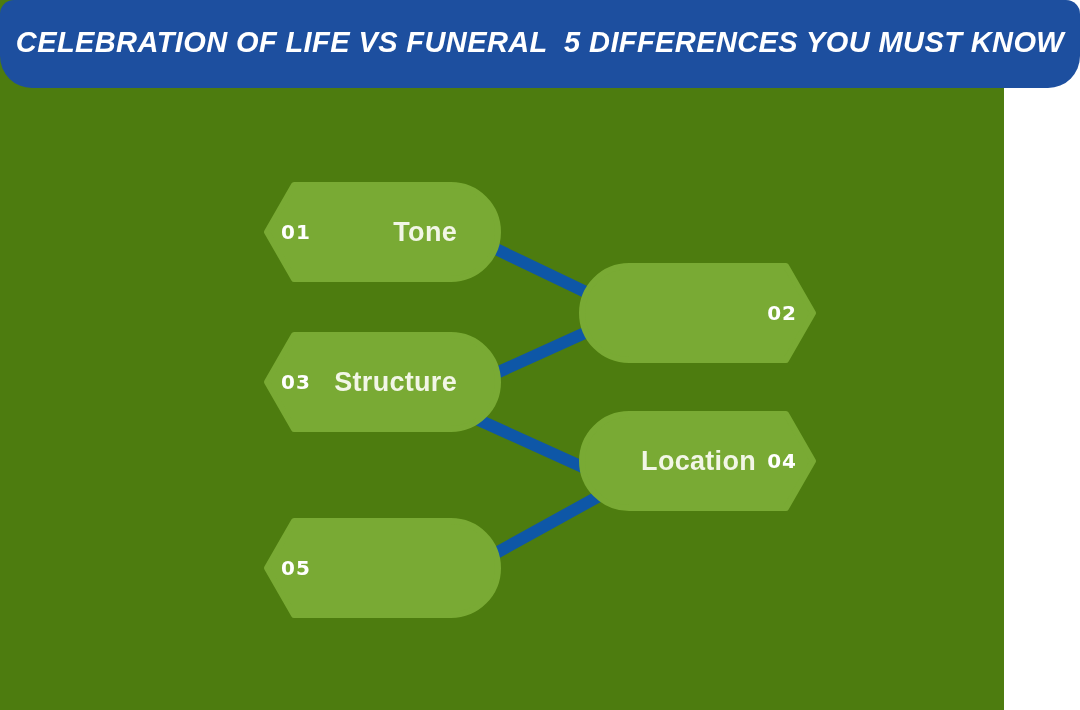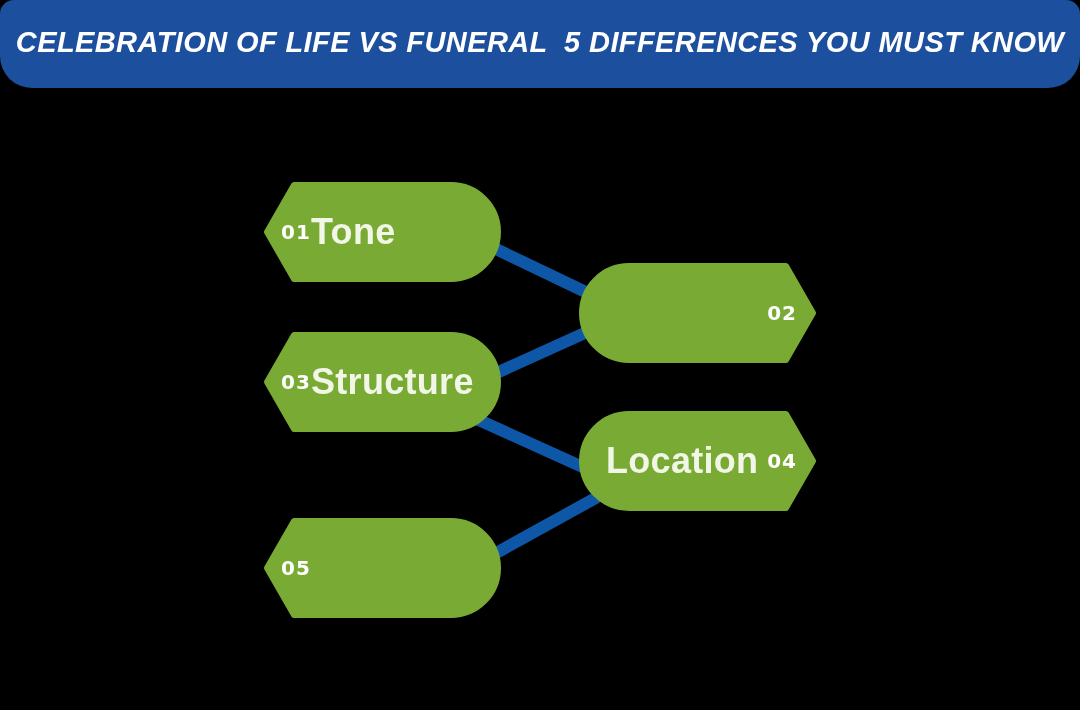--- a/index.html
+++ b/index.html
@@ -9,21 +9,21 @@
     --label-cream:#f2f6e6;
     --number-white:#ffffff;
   }
   *{margin:0;padding:0;box-sizing:border-box;}
   html,body{background:#ffffff;}
   body{
     width:1080px;height:710px;
     font-family:"Liberation Sans",sans-serif;
     position:relative;overflow:hidden;
   }
-  .canvas{position:absolute;inset:0;width:1080px;height:710px;background:#000000;}
+  .canvas{position:absolute;inset:0;width:1004px;height:710px;background:#4d7c0f;}
 
   
   .banner{
     position:absolute;left:0;top:0;width:1080px;height:88px;
     background:var(--banner-blue);
     border-radius:14px 14px 32px 32px;
     display:flex;align-items:center;justify-content:center;
   }
   .banner h1{
     color:#ffffff;
@@ -52,22 +52,22 @@
     position:absolute;top:0;height:100px;line-height:100px;
     z-index:2;white-space:nowrap;
   }
   .node .num{
     color:var(--number-white);
     font-family:"DejaVu Sans",sans-serif;
     font-weight:bold;font-size:20px;letter-spacing:1px;
   }
   .node .label{
     color:var(--label-cream);
-    font-weight:bold;font-size:36px;letter-spacing:.3px;
-    text-align:left;
+    font-weight:bold;font-size:27px;letter-spacing:.3px;
+    text-align:right;
   }
   .node.left{width:240px;}
   .node.left .num{left:18px;}
   .node.left .label{left:48px;width:146px;}
   .node.right{width:239px;}
   .node.right .label{left:28px;width:150px;}
   .node.right .num{right:20px;}
 
   .n1{left:263px;top:182px;}
   .n2{left:578px;top:263px;}

